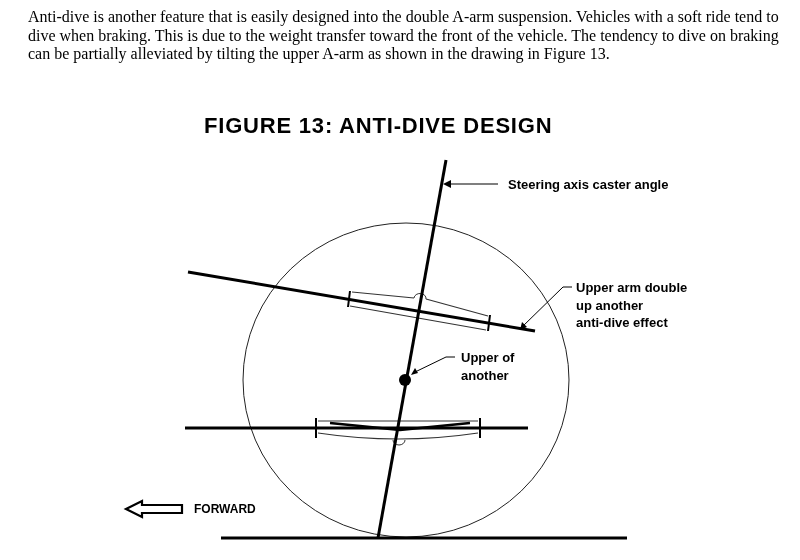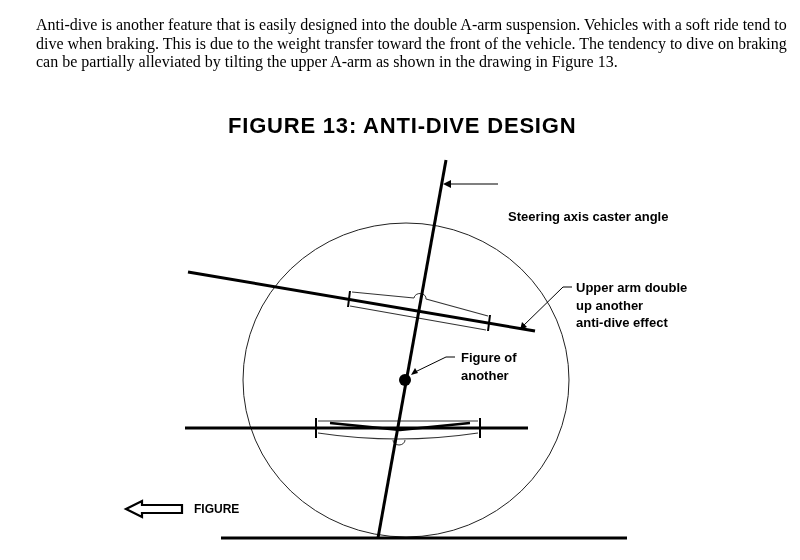--- a/index.html
+++ b/index.html
@@ -1,25 +1,25 @@
 <!DOCTYPE html>
 <html><head>
   <meta charset="utf-8">
   <style>
     html, body { margin: 0; padding: 0; background: #ffffff; }
     body { width: 800px; height: 560px; position: relative; overflow: hidden; }
     .para {
       position: absolute; left: 28px; top: 8px; width: 760px;
       font-family: "Liberation Serif", serif; font-size: 16px; line-height: 18.5px;
-      color: #000; margin: 8px;
+      color: #000; margin: 0;
     }
     .fig-title {
       position: absolute; left: 204px; top: 113px;
       font-family: "Liberation Sans", sans-serif; font-weight: bold; font-size: 22px;
-      letter-spacing: 0.8px; color: #000; margin-left: 24px;
+      letter-spacing: 0.8px; color: #000;
     }
     .label {
       position: absolute; font-family: "Liberation Sans", sans-serif; font-weight: bold;
       font-size: 13px; line-height: 17.5px; color: #000;
     }
     svg.diagram { position: absolute; left: 0; top: 0; }
   </style>
 </head>
 <body>
 
@@ -72,26 +72,26 @@
   <g>
     <polyline points="455,357 446,357 413,373" fill="none" stroke="#000" stroke-width="1"></polyline>
     <path d="M411 375 L415 368 L418 373 Z" fill="#000"></path>
   </g>
 
   <g>
     <path d="M126 509 L142 501 L142 505 L182 505 L182 513 L142 513 L142 517 Z" fill="#fff" stroke="#000" stroke-width="2.2" stroke-linejoin="miter"></path>
   </g>
 </svg>
 
-<div class="label" style="left:508px; top:176px;margin-top:32px;">Steering axis caster angle</div>
+<div class="label" style="left:508px; top:176px;">Steering axis caster angle</div>
 
 <div class="label" style="left:576px; top:279px;">
   <div>Upper arm double</div>
   <div>up another</div>
   <div>anti-dive effect</div>
 </div>
 
 <div class="label" style="left:461px; top:349px;">
-  <div>Figure of</div>
+  <div>Upper of</div>
   <div>another</div>
 </div>
 
-<div class="label" style="left:194px; top:501px; font-size:12px;">FIGURE</div>
+<div class="label" style="left:194px; top:501px; font-size:12px;">FORWARD</div>
 
 </body></html>

